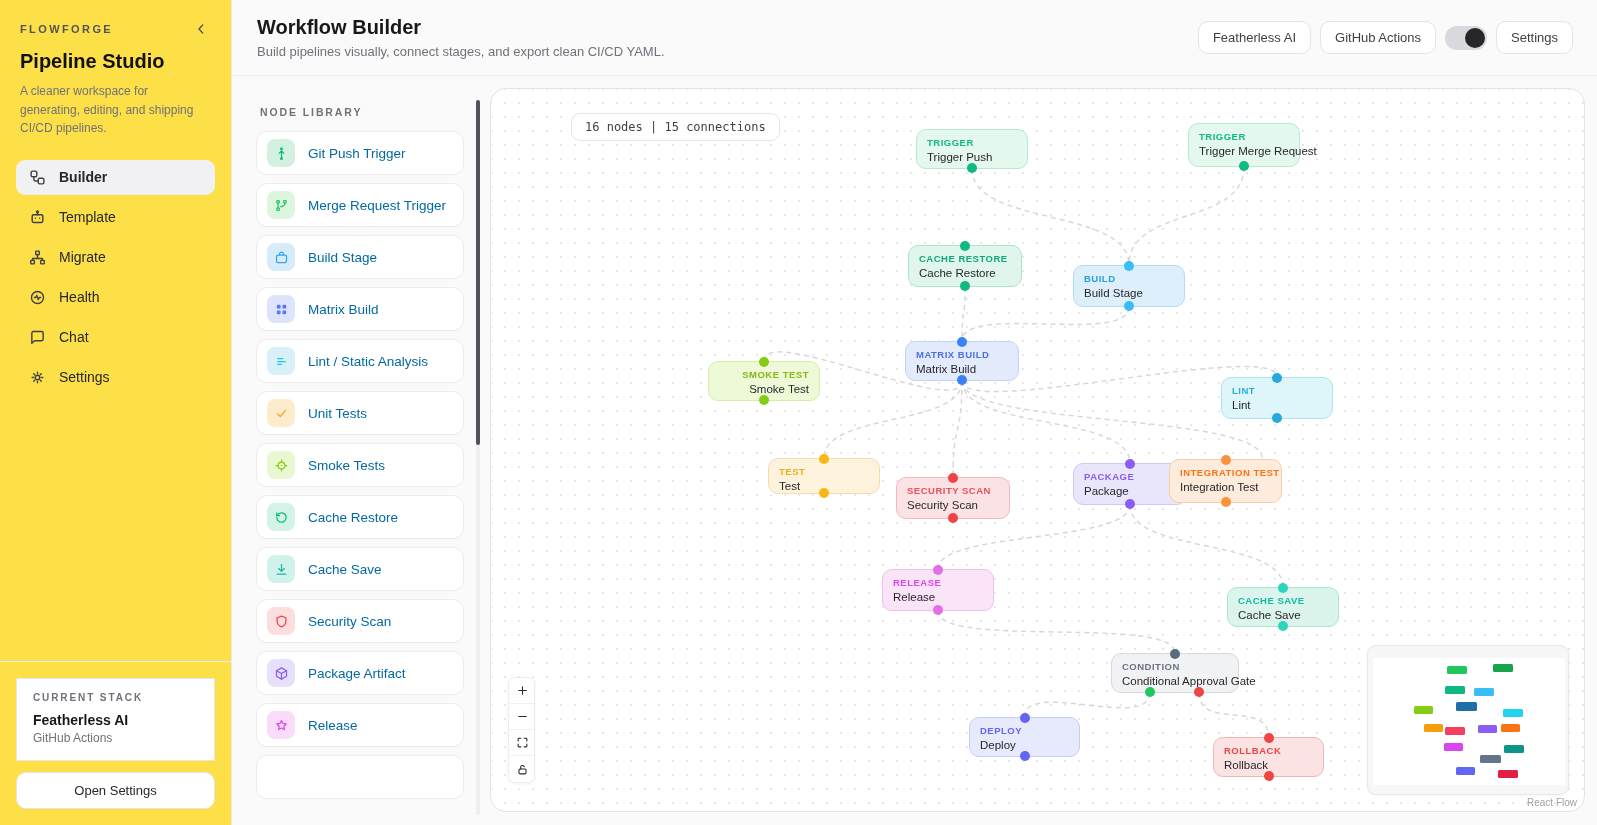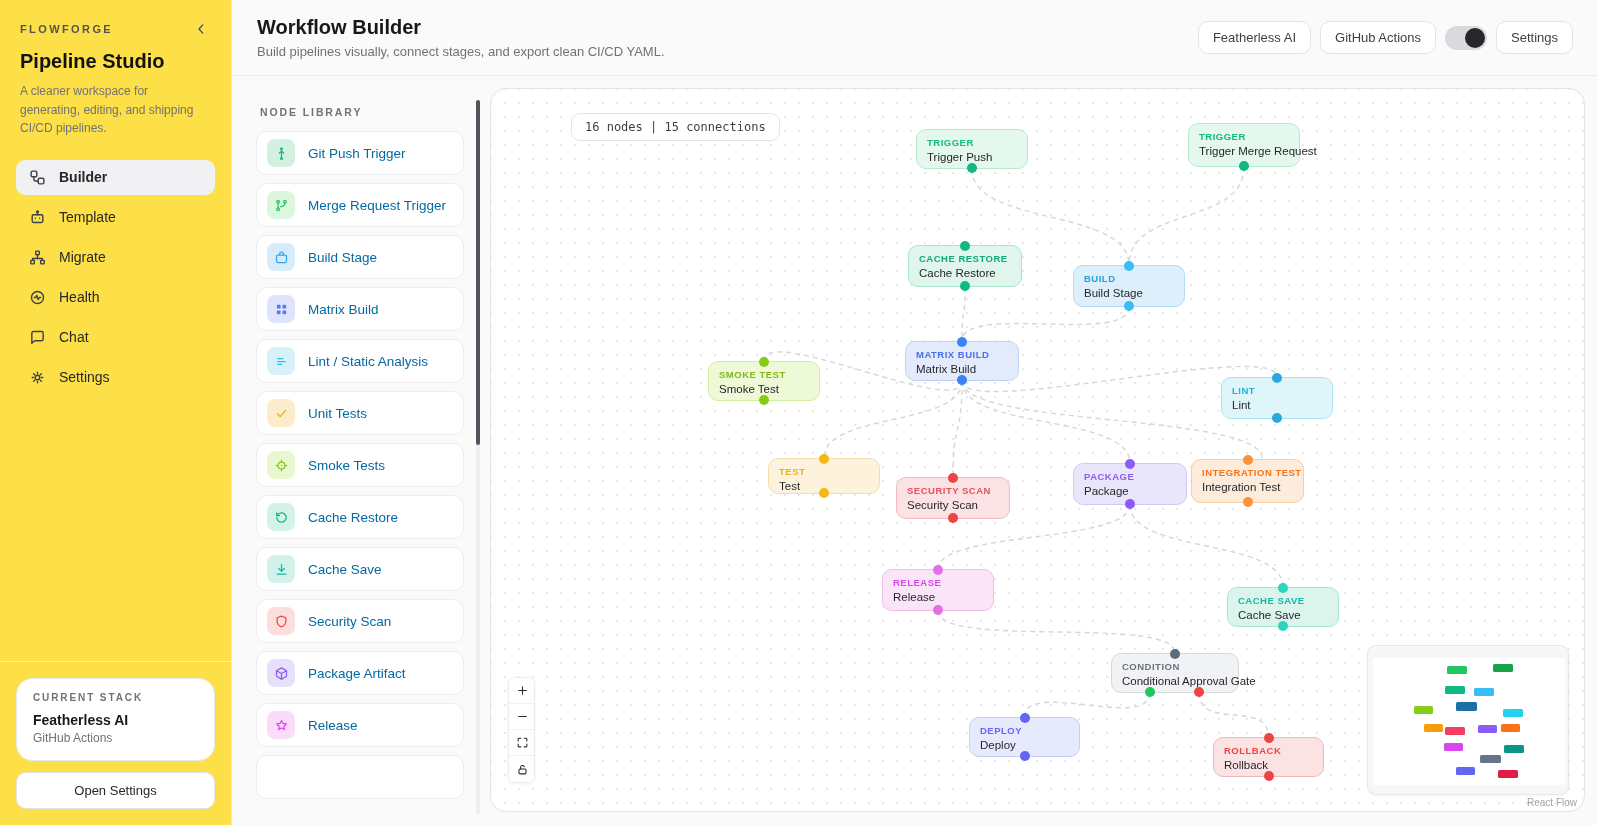--- a/index.html
+++ b/index.html
@@ -20,21 +20,21 @@
   .collapse-btn svg { width:16px; height:16px; }
   .app-title { font-size:20px; font-weight:700; margin:12px 4px 0; color:#111113; }
   .tagline { font-size:12px; color:#71717a; margin:9px 4px 0; line-height:1.55; width:182px; }
   .nav { margin-top:22px; display:flex; flex-direction:column; gap:5px; }
   .nav-item { display:flex; align-items:center; gap:13px; padding:9px 13px; border-radius:9px;
     font-size:14px; color:#27272a; cursor:pointer; }
   .nav-item.active { background:#f1f1f3; font-weight:700; }
   .nav-ic { width:17px; height:17px; color:#3f3f46; flex:none; display:flex; }
   .nav-ic svg { width:17px; height:17px; }
   .sidebar-bottom { position:absolute; left:0; right:0; bottom:0; padding:16px; border-top:1px solid #ececee; }
-  .stack-card { border:1px solid #e7e7e9; border-radius:16px; padding:13px 16px 15px; background:#fff; }
+  .stack-card { border:1px solid #e7e7e9; border-radius:0; padding:13px 16px 15px; background:#fff; }
   .stack-heading { font-size:10px; letter-spacing:1.9px; color:#71717a; font-weight:700; }
   .stack-name { font-size:14px; font-weight:700; margin-top:9px; color:#18181b; }
   .stack-sub { font-size:12px; color:#71717a; margin-top:3px; }
   .open-settings { margin-top:11px; width:100%; padding:10px 0; border:1px solid #e4e4e7;
     border-radius:10px; background:#fff; font-size:13px; color:#27272a; cursor:pointer;
     font-family:"Liberation Sans", sans-serif; }
 
   
   .page-header { position:absolute; left:233px; top:0; right:0; height:76px;
     border-bottom:1px solid #ececee; display:flex; align-items:center;
@@ -353,21 +353,21 @@
         <div class="n-title">Build Stage</div>
         <span class="handle" style="left: calc(50% - 5px); top: -5px; background: rgb(56, 189, 248);"></span>
         <span class="handle" style="left: calc(50% - 5px); bottom: -5px; background: rgb(56, 189, 248);"></span>
       </div>
       <div class="flow-node" style="left: 414px; top: 252px; width: 114px; height: 40px; background: rgb(226, 234, 252); border-color: rgb(195, 211, 247);">
         <div class="n-type" style="color:#4c6fe8">MATRIX BUILD</div>
         <div class="n-title">Matrix Build</div>
         <span class="handle" style="left: calc(50% - 5px); top: -5px; background: rgb(59, 130, 246);"></span>
         <span class="handle" style="left: calc(50% - 5px); bottom: -5px; background: rgb(59, 130, 246);"></span>
       </div>
-      <div class="flow-node" style="left: 217px; top: 272px; width: 112px; height: 40px; background: rgb(238, 249, 216); border-color: rgb(211, 237, 162);">
+      <div class="flow-node" style="left: 217px; top: 272px; width: 112px; height: 40px; background: rgb(238, 249, 216); border-color: rgb(211, 237, 162); text-align: right;">
         <div class="n-type" style="color:#84b816">SMOKE TEST</div>
         <div class="n-title">Smoke Test</div>
         <span class="handle" style="left: calc(50% - 5px); top: -5px; background: rgb(132, 204, 22);"></span>
         <span class="handle" style="left: calc(50% - 5px); bottom: -5px; background: rgb(132, 204, 22);"></span>
       </div>
       <div class="flow-node" style="left: 730px; top: 288px; width: 112px; height: 42px; background: rgb(222, 245, 250); border-color: rgb(170, 227, 242);">
         <div class="n-type" style="color:#22b0d6">LINT</div>
         <div class="n-title">Lint</div>
         <span class="handle" style="left: calc(50% - 5px); top: -5px; background: rgb(41, 168, 224);"></span>
         <span class="handle" style="left: calc(50% - 5px); bottom: -5px; background: rgb(41, 168, 224);"></span>
@@ -383,21 +383,21 @@
         <div class="n-title">Security Scan</div>
         <span class="handle" style="left: calc(50% - 5px); top: -5px; background: rgb(239, 68, 68);"></span>
         <span class="handle" style="left: calc(50% - 5px); bottom: -5px; background: rgb(239, 68, 68);"></span>
       </div>
       <div class="flow-node" style="left: 582px; top: 374px; width: 114px; height: 42px; background: rgb(233, 229, 250); border-color: rgb(210, 201, 243);">
         <div class="n-type" style="color:#8b5cf6">PACKAGE</div>
         <div class="n-title">Package</div>
         <span class="handle" style="left: calc(50% - 5px); top: -5px; background: rgb(139, 92, 246);"></span>
         <span class="handle" style="left: calc(50% - 5px); bottom: -5px; background: rgb(139, 92, 246);"></span>
       </div>
-      <div class="flow-node" style="left: 700px; top: 370px; width: 113px; height: 44px; background: rgb(253, 236, 220); border-color: rgb(246, 205, 164);">
+      <div class="flow-node" style="left: 678px; top: 370px; width: 113px; height: 44px; background: rgb(253, 236, 220); border-color: rgb(246, 205, 164);">
         <div class="n-type" style="color:#f97316">INTEGRATION TEST</div>
         <div class="n-title">Integration Test</div>
         <span class="handle" style="left: calc(50% - 5px); top: -5px; background: rgb(251, 146, 60);"></span>
         <span class="handle" style="left: calc(50% - 5px); bottom: -5px; background: rgb(251, 146, 60);"></span>
       </div>
       <div class="flow-node" style="left: 391px; top: 480px; width: 112px; height: 42px; background: rgb(250, 229, 248); border-color: rgb(239, 191, 230);">
         <div class="n-type" style="color:#d946ef">RELEASE</div>
         <div class="n-title">Release</div>
         <span class="handle" style="left: calc(50% - 5px); top: -5px; background: rgb(226, 110, 232);"></span>
         <span class="handle" style="left: calc(50% - 5px); bottom: -5px; background: rgb(226, 110, 232);"></span>

